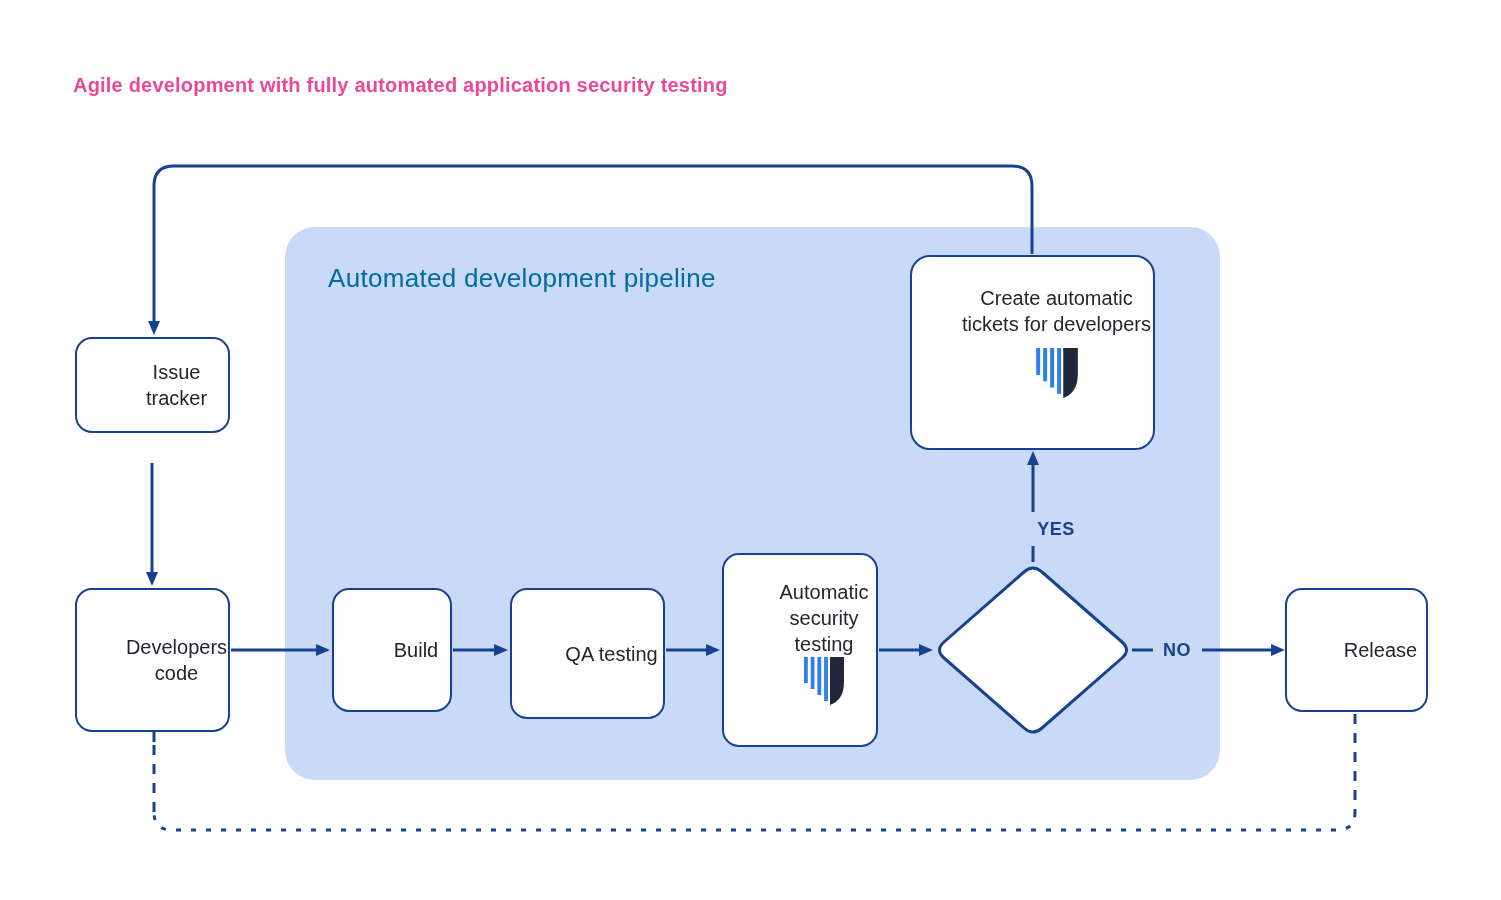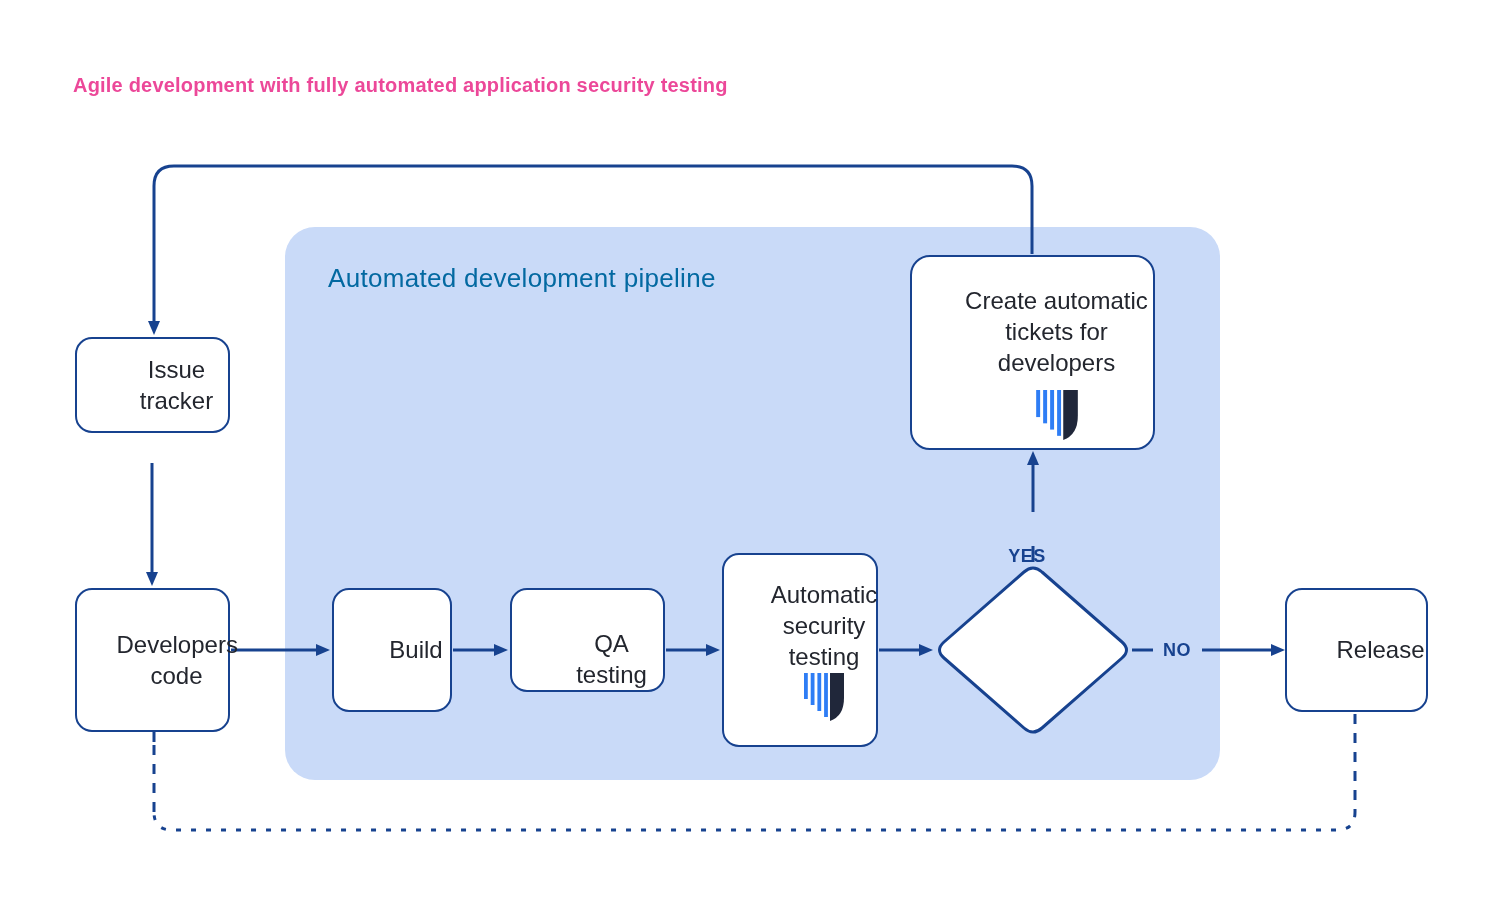--- a/index.html
+++ b/index.html
@@ -16,36 +16,36 @@
     background:#c9daf8;border-radius:30px;z-index:1;
   }
   .pipeline-label{
     position:absolute;left:328px;top:263px;font-size:26px;font-weight:400;
     color:#0369a1;letter-spacing:0.3px;z-index:2;
   }
   svg.wires{position:absolute;left:0;top:0;z-index:3;}
   .node{
     position:absolute;background:#ffffff;border:2.5px solid #17428f;border-radius:17px;
     display:flex;flex-direction:column;align-items:center;justify-content:center;
-    color:#23262e;font-size:24px;line-height:1.3;text-align:center;z-index:4;
+    color:#23262e;font-size:20px;line-height:1.3;text-align:center;z-index:4;
     box-sizing:border-box;
     padding-left:48px;
   }
   .node .lbl{display:block;}
   .node.logo-node{justify-content:flex-start;}
   .diamond-label{
     position:absolute;left:943px;top:585px;width:180px;height:130px;
     display:flex;align-items:center;justify-content:center;text-align:center;
     color:#23262e;font-size:20px;line-height:1.3;z-index:4;
   }
   .edge-label{
     position:absolute;z-index:4;font-size:18px;font-weight:bold;color:#17428f;
     text-align:center;letter-spacing:0.5px;
   }
-  .edge-label.yes{left:997px;top:519px;width:60px;margin-top:27px;}
+  .edge-label.yes{left:1026px;top:519px;width:60px;}
   .edge-label.no{left:1147px;top:640px;width:60px;}
   .shield{display:block;}
 </style>
 </head>
 <body>
 
 <div class="canvas">
 
   <div class="title">Agile development with fully automated application security testing</div>
 
@@ -91,21 +91,21 @@
   </div>
 
   <div class="node" style="left:75px;top:588px;width:155px;height:144px;">
     <span class="lbl" style="width:120px;">Developers code</span>
   </div>
 
   <div class="node" style="left:332px;top:588px;width:120px;height:124px;">
     <span class="lbl">Build</span>
   </div>
 
-  <div class="node" style="left:510px;top:588px;width:155px;height:104px;justify-content:flex-end;">
+  <div class="node" style="left:510px;top:588px;width:155px;height:131px;">
     <span class="lbl">QA testing</span>
   </div>
 
   <div class="node logo-node" style="left:722px;top:553px;width:156px;height:194px;padding-top:24px;">
     <span class="lbl" style="width:110px;">Automatic security testing</span>
     <svg class="shield" width="40" height="48" viewBox="0 0 40 48">
       <rect x="0" y="0" width="3.8" height="26" fill="#2e7df5"></rect>
       <rect x="6.7" y="0" width="3.8" height="32" fill="#2e7df5"></rect>
       <rect x="13.4" y="0" width="3.8" height="38" fill="#2e7df5"></rect>
       <rect x="20.1" y="0" width="3.8" height="44" fill="#2e7df5"></rect>

